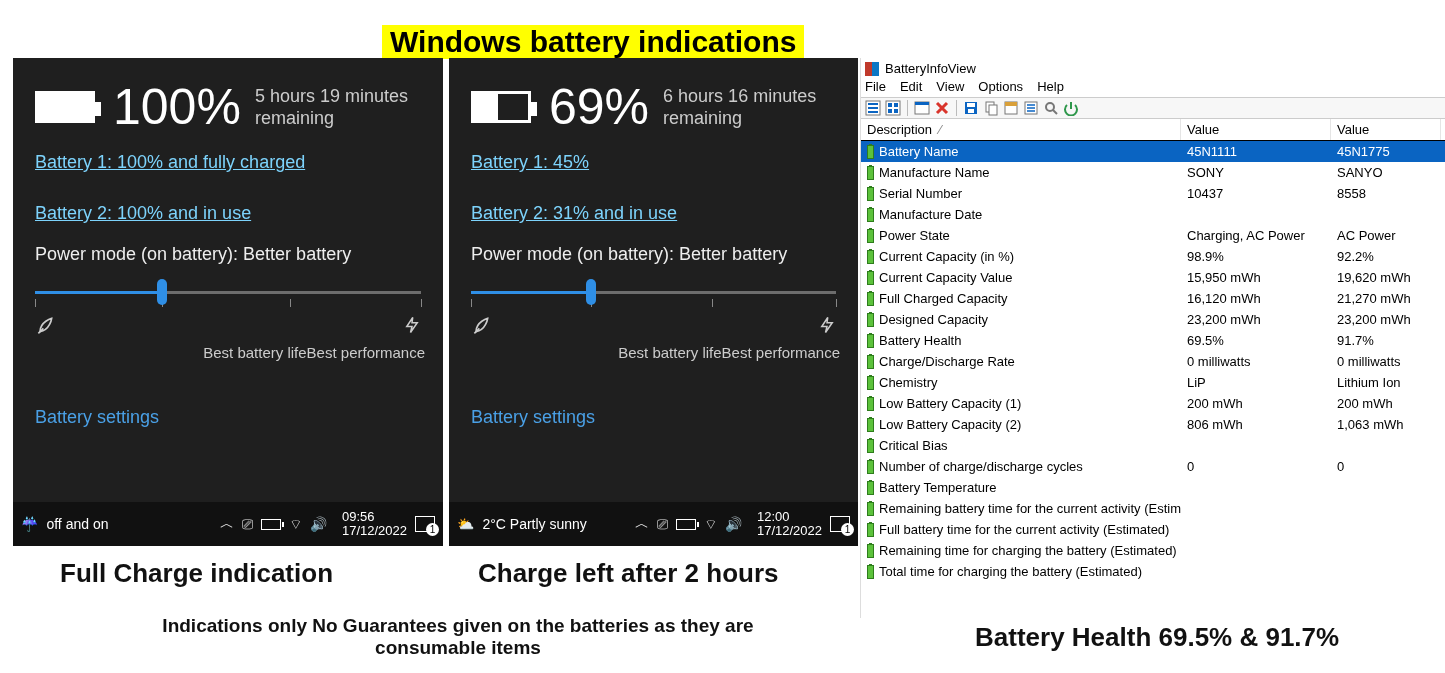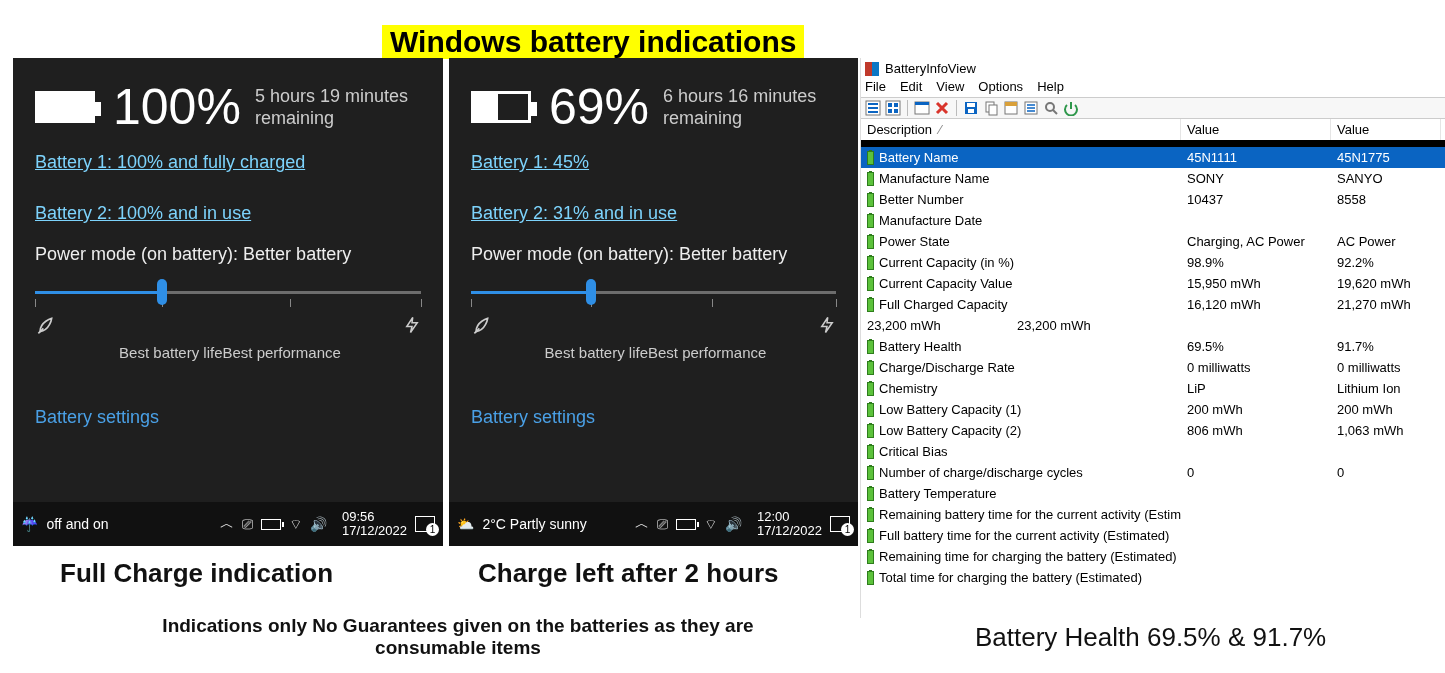--- a/index.html
+++ b/index.html
@@ -50,21 +50,21 @@
   .rem  { font-size:18px; color:#ccc; line-height:1.25; }
   .bline { padding:12px 22px 0 22px; color:#7dd3fc; font-size:18px;text-decoration:underline;}
   .pm-lbl { padding:20px 22px 0 22px; font-size:18px; color:#eee;}
   .slider-wrap { position:relative; margin:18px 22px 0 22px; height:18px;}
   .slider-track { height:3px; background:#6d6d6d; position:absolute; top:8px; left:0; right:0;}
   .slider-filled { height:3px; background:#2f8fe6; position:absolute; top:8px; left:0;}
   .slider-thumb { width:10px; height:26px; border-radius:5px; background:#2f8fe6; position:absolute; top:-4px;}
   .slider-tick { width:1px; height:8px; background:#888; position:absolute; top:16px;}
   .slider-icons { display:flex; justify-content:space-between; margin:14px 22px 0 22px; color:#ccc;}
   .leaf, .bolt { font-size:18px;}
-  .slider-labels { display:flex; justify-content:center; margin:4px 18px 8px 22px; color:#ccc; font-size:15px;}
+  .slider-labels { display:flex; justify-content:flex-end; margin:4px 18px 8px 22px; color:#ccc; font-size:15px;}
   .settings-link { color:#4aa0e6; margin:46px 0 0 22px; font-size:18px;}
   
   .taskbar {
     position:absolute; bottom:0; left:0; right:0; height:44px;
     background:#111; color:#fff; display:flex; align-items:center;
     font-size:14px; padding:0 8px; justify-content:space-between;
   }
   .tb-left, .tb-right { display:flex; align-items:center; gap:8px;}
   .tb-clock { text-align:left; line-height:1.1; font-size:13px; margin-left:6px;}
   .tb-ico { font-size:14px; opacity:.9; }
@@ -84,35 +84,35 @@
   }
   .biv-title { display:flex; align-items:flex-end; gap:6px; padding:3px 4px 2px 4px; font-size:13px;}
   .biv-title .appico{ width:14px; height:14px;
      background:linear-gradient(90deg,#c0392b 50%,#0b77c5 50%);
      display:inline-block;}
   .menu { display:flex; gap:14px; padding:1px 4px 3px 4px; font-size:13px;}
   .menu span{ cursor:default;}
   .toolbar { border-top:1px solid #ccc; border-bottom:1px solid #ccc; padding:2px 4px; display:flex; gap:4px; background:#f7f7f7; align-items:center;}
   .toolbar .sep{ width:1px; height:16px; background:#bbb; margin:0 2px;}
   .tb-svg{ width:16px; height:16px; display:block;}
-  .list-hdr { display:flex; background:#fff; border-bottom:7px solid #000000;}
+  .list-hdr { display:flex; background:#fff; border-bottom:1px solid #000000;}
   .list-hdr .col { padding:3px 6px; font-size:13px; font-weight:400; border-right:1px solid #e5e5e5;}
   .col-d { width:320px;}
   .col-v1{ width:150px;}
   .col-v2{ width:110px;}
   .rows { }
   .row { display:flex; align-items:center; height:21px; font-size:13px;}
   .row.sel { background:#0a64c2; color:#fff;}
   .row .c { padding:0 6px; overflow:hidden; white-space:nowrap;}
   .row .c.d { width:320px; display:flex; align-items:center; gap:5px;}
   .row .c.v1{ width:150px;}
   .row .c.v2{ width:110px;}
   .gbatt-icon{ width:7px; height:14px; background:#5cc23b; border:1px solid #2e7d1c; position:relative; display:inline-block; flex-shrink:0;}
   .gbatt-icon::before{content:"";position:absolute;top:-3px;left:1px;width:3px;height:2px;background:#2e7d1c;}
-  .biv-cap { position:absolute; font-weight:400; font-size:26px; color:#111; }
+  .biv-cap { position:absolute; font-weight:700; font-size:26px; color:#111; }
 </style>
 </head>
 <body>
 
 <div class="title-hl">Windows battery indications</div>
 
 <div class="flyout left">
   <div class="fly-hdr">
     <div class="batt-ico">
       <div class="fill" id="fill1" style="width: 100%;"></div>
@@ -340,21 +340,21 @@
         <div class="c d">
           <span class="gbatt-icon"></span>
           <span>Manufacture Name</span>
         </div>
         <div class="c v1">SONY</div>
         <div class="c v2">SANYO</div>
       </div>
       <div class="row">
         <div class="c d">
           <span class="gbatt-icon"></span>
-          <span>Better Number</span>
+          <span>Serial Number</span>
         </div>
         <div class="c v1">10437</div>
         <div class="c v2">8558</div>
       </div>
       <div class="row">
         <div class="c d">
           <span class="gbatt-icon"></span>
           <span>Manufacture Date</span>
         </div>
         <div class="c v1"></div>
@@ -386,20 +386,24 @@
       </div>
       <div class="row">
         <div class="c d">
           <span class="gbatt-icon"></span>
           <span>Full Charged Capacity</span>
         </div>
         <div class="c v1">16,120 mWh</div>
         <div class="c v2">21,270 mWh</div>
       </div>
       <div class="row">
+        <div class="c d">
+          <span class="gbatt-icon"></span>
+          <span>Designed Capacity</span>
+        </div>
         <div class="c v1">23,200 mWh</div>
         <div class="c v2">23,200 mWh</div>
       </div>
       <div class="row">
         <div class="c d">
           <span class="gbatt-icon"></span>
           <span>Battery Health</span>
         </div>
         <div class="c v1">69.5%</div>
         <div class="c v2">91.7%</div>

